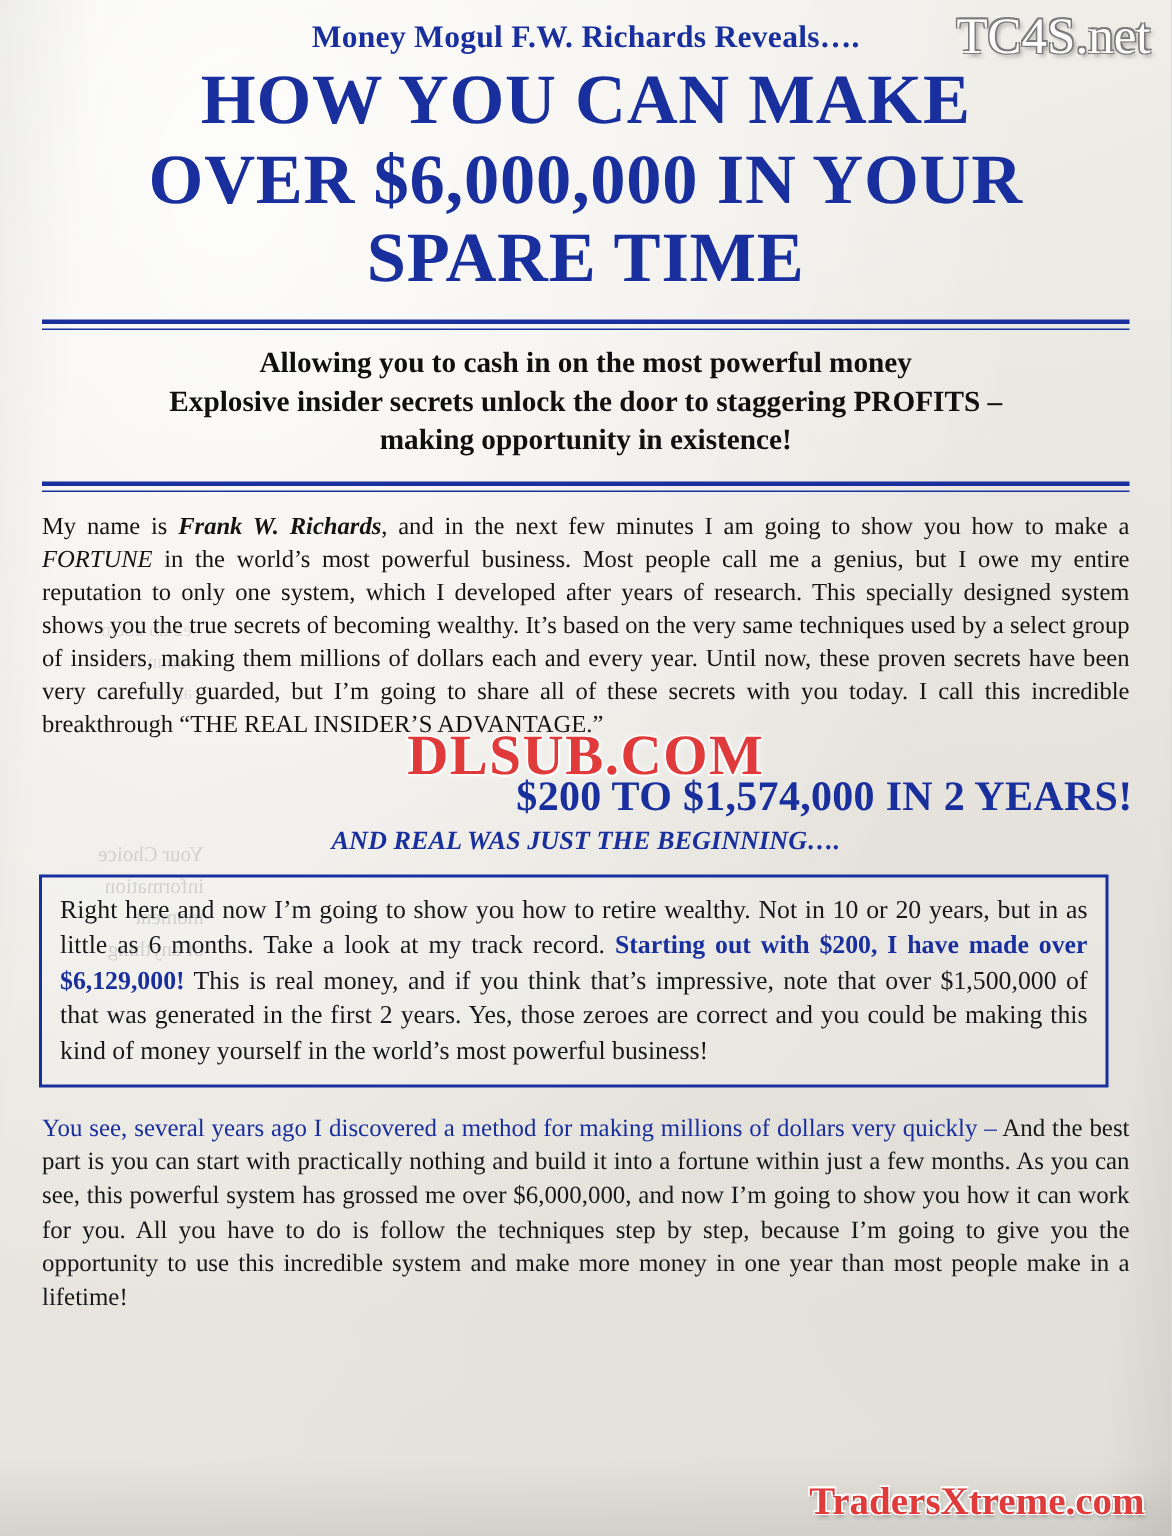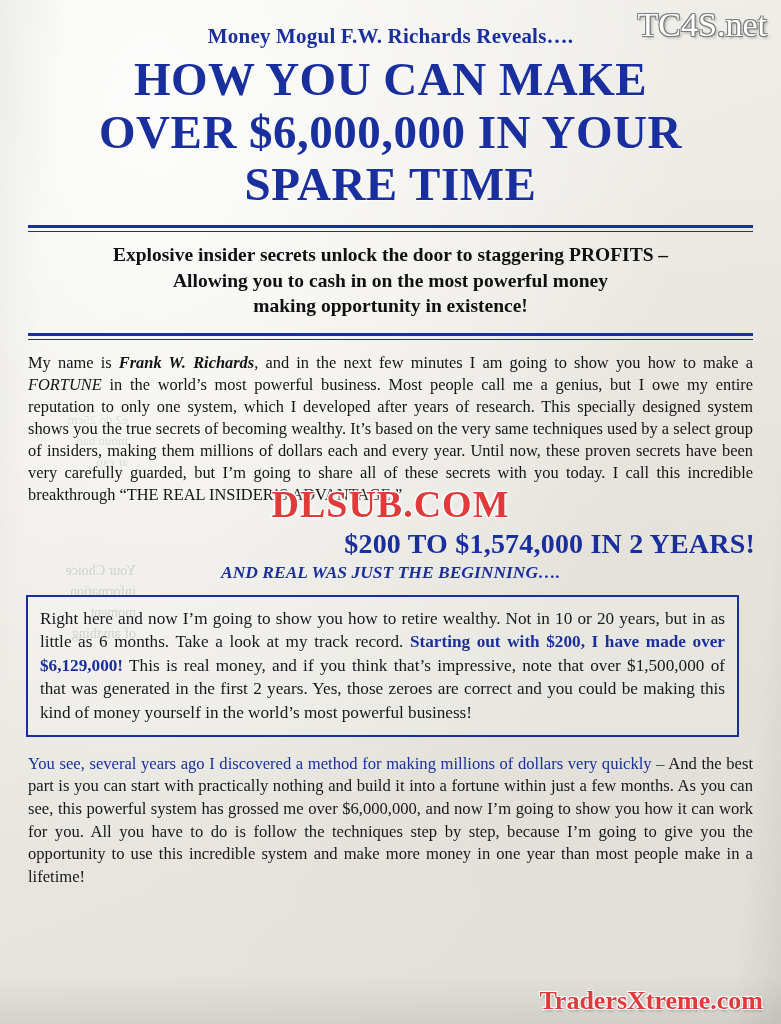--- a/index.html
+++ b/index.html
@@ -30,21 +30,21 @@
     position: absolute;
     inset: 0;
     background:
       linear-gradient(95deg, rgba(0,0,0,0.05) 0%, rgba(0,0,0,0) 8%),
       linear-gradient(275deg, rgba(0,0,0,0.07) 0%, rgba(0,0,0,0) 6%),
       linear-gradient(0deg, rgba(0,0,0,0.08) 0%, rgba(0,0,0,0) 5%);
     pointer-events: none;
   }
   .content {
     position: relative;
-    padding: 22px 26px 10px 26px;
+    padding: 10px 26px 10px 26px;
     box-sizing: border-box;
     height: 100%;
   }
 
   
   .wm-tc4s {
     position: absolute;
     top: 6px;
     right: 14px;
     font-family: "Liberation Serif", serif;
@@ -236,22 +236,22 @@
 
     <div class="headline">
       <div>HOW YOU CAN MAKE</div>
       <div>OVER $6,000,000 IN YOUR</div>
       <div>SPARE TIME</div>
     </div>
 
     <div class="rule-double"></div>
 
     <div class="subhead">
+      <div>Allowing you to cash in on the most powerful money</div>
       <div>Explosive insider secrets unlock the door to staggering PROFITS –</div>
-      <div>Allowing you to cash in on the most powerful money</div>
       <div>making opportunity in existence!</div>
     </div>
 
     <div class="rule-double"></div>
 
     <p class="body-copy">
       <span>My name is </span><b><i>Frank W. Richards</i></b><span>, and in the next few minutes I am going to show you how to make a </span><i>FORTUNE</i><span> in the world’s most powerful business.  Most people call me a genius, but I owe my entire reputation to only one system, which I developed after years of research.  This specially designed system shows you the true secrets of becoming wealthy.  It’s based on the very same techniques used by a select group of insiders, making them millions of dollars each and every year.  Until now, these proven secrets have been very carefully guarded, but I’m going to share all of these secrets with you today.  I call this incredible breakthrough “THE REAL INSIDER’S ADVANTAGE.”</span>
     </p>
 
     <div class="sect-title">$200 TO $1,574,000 IN 2 YEARS!</div>

